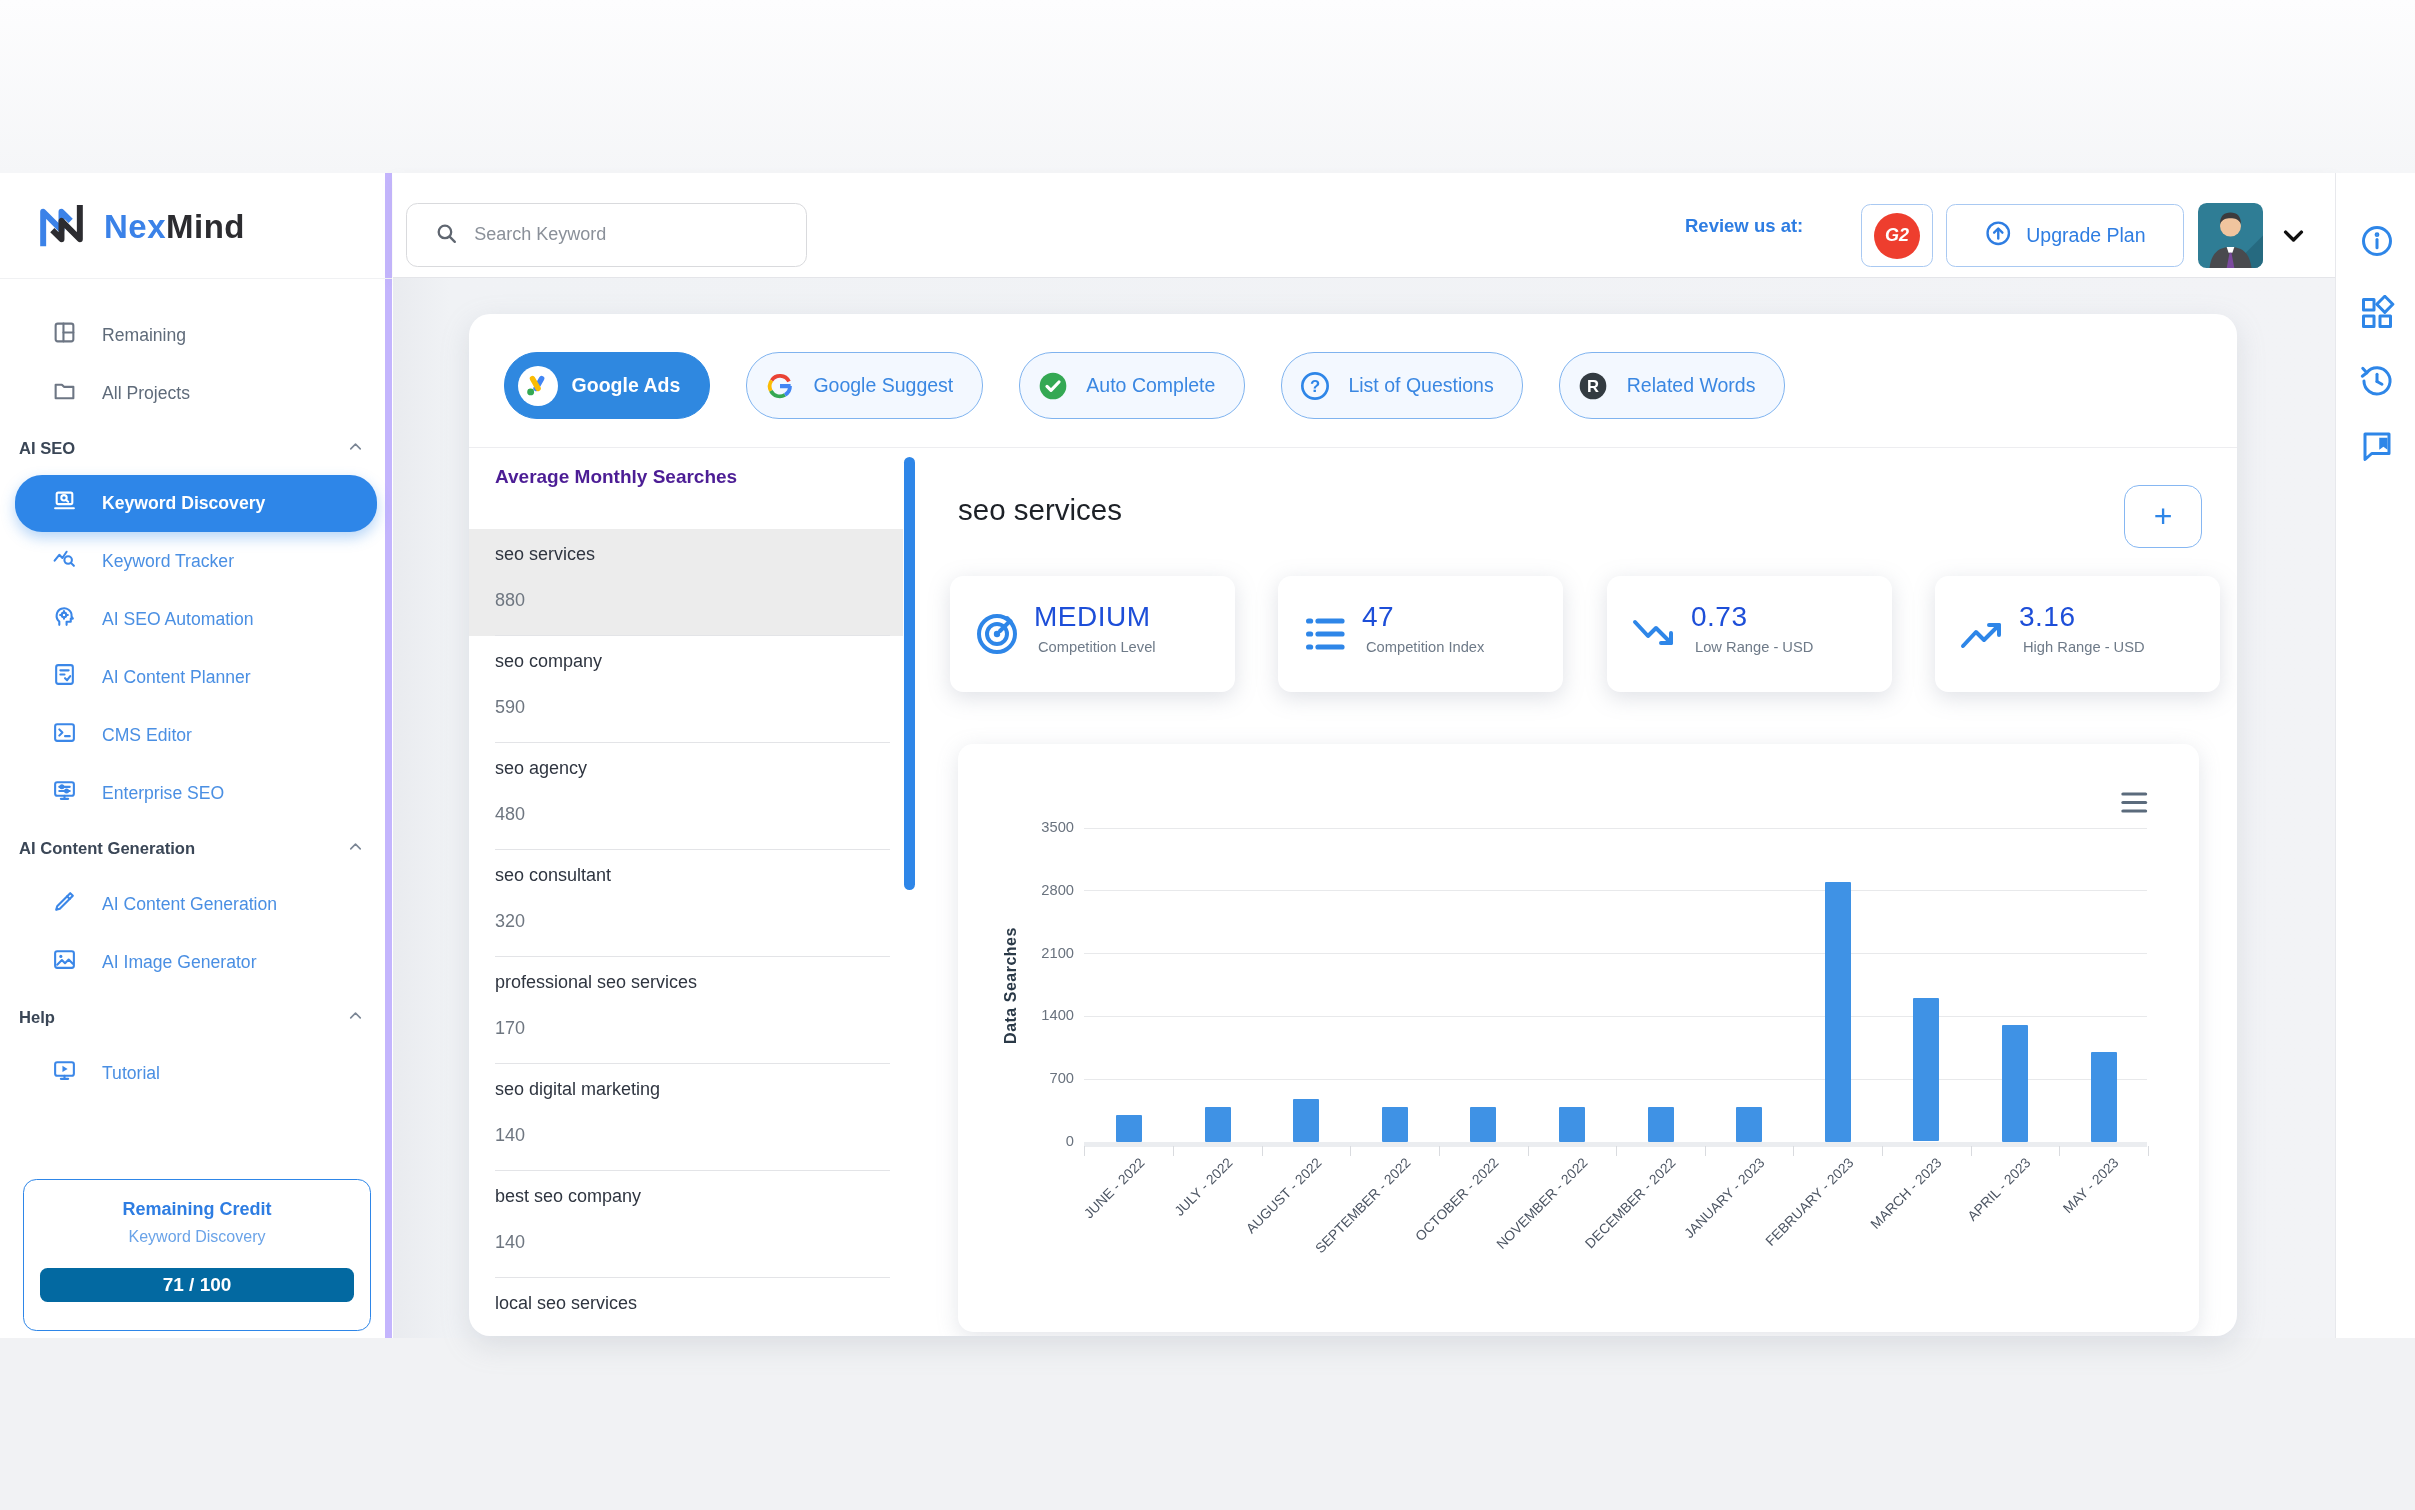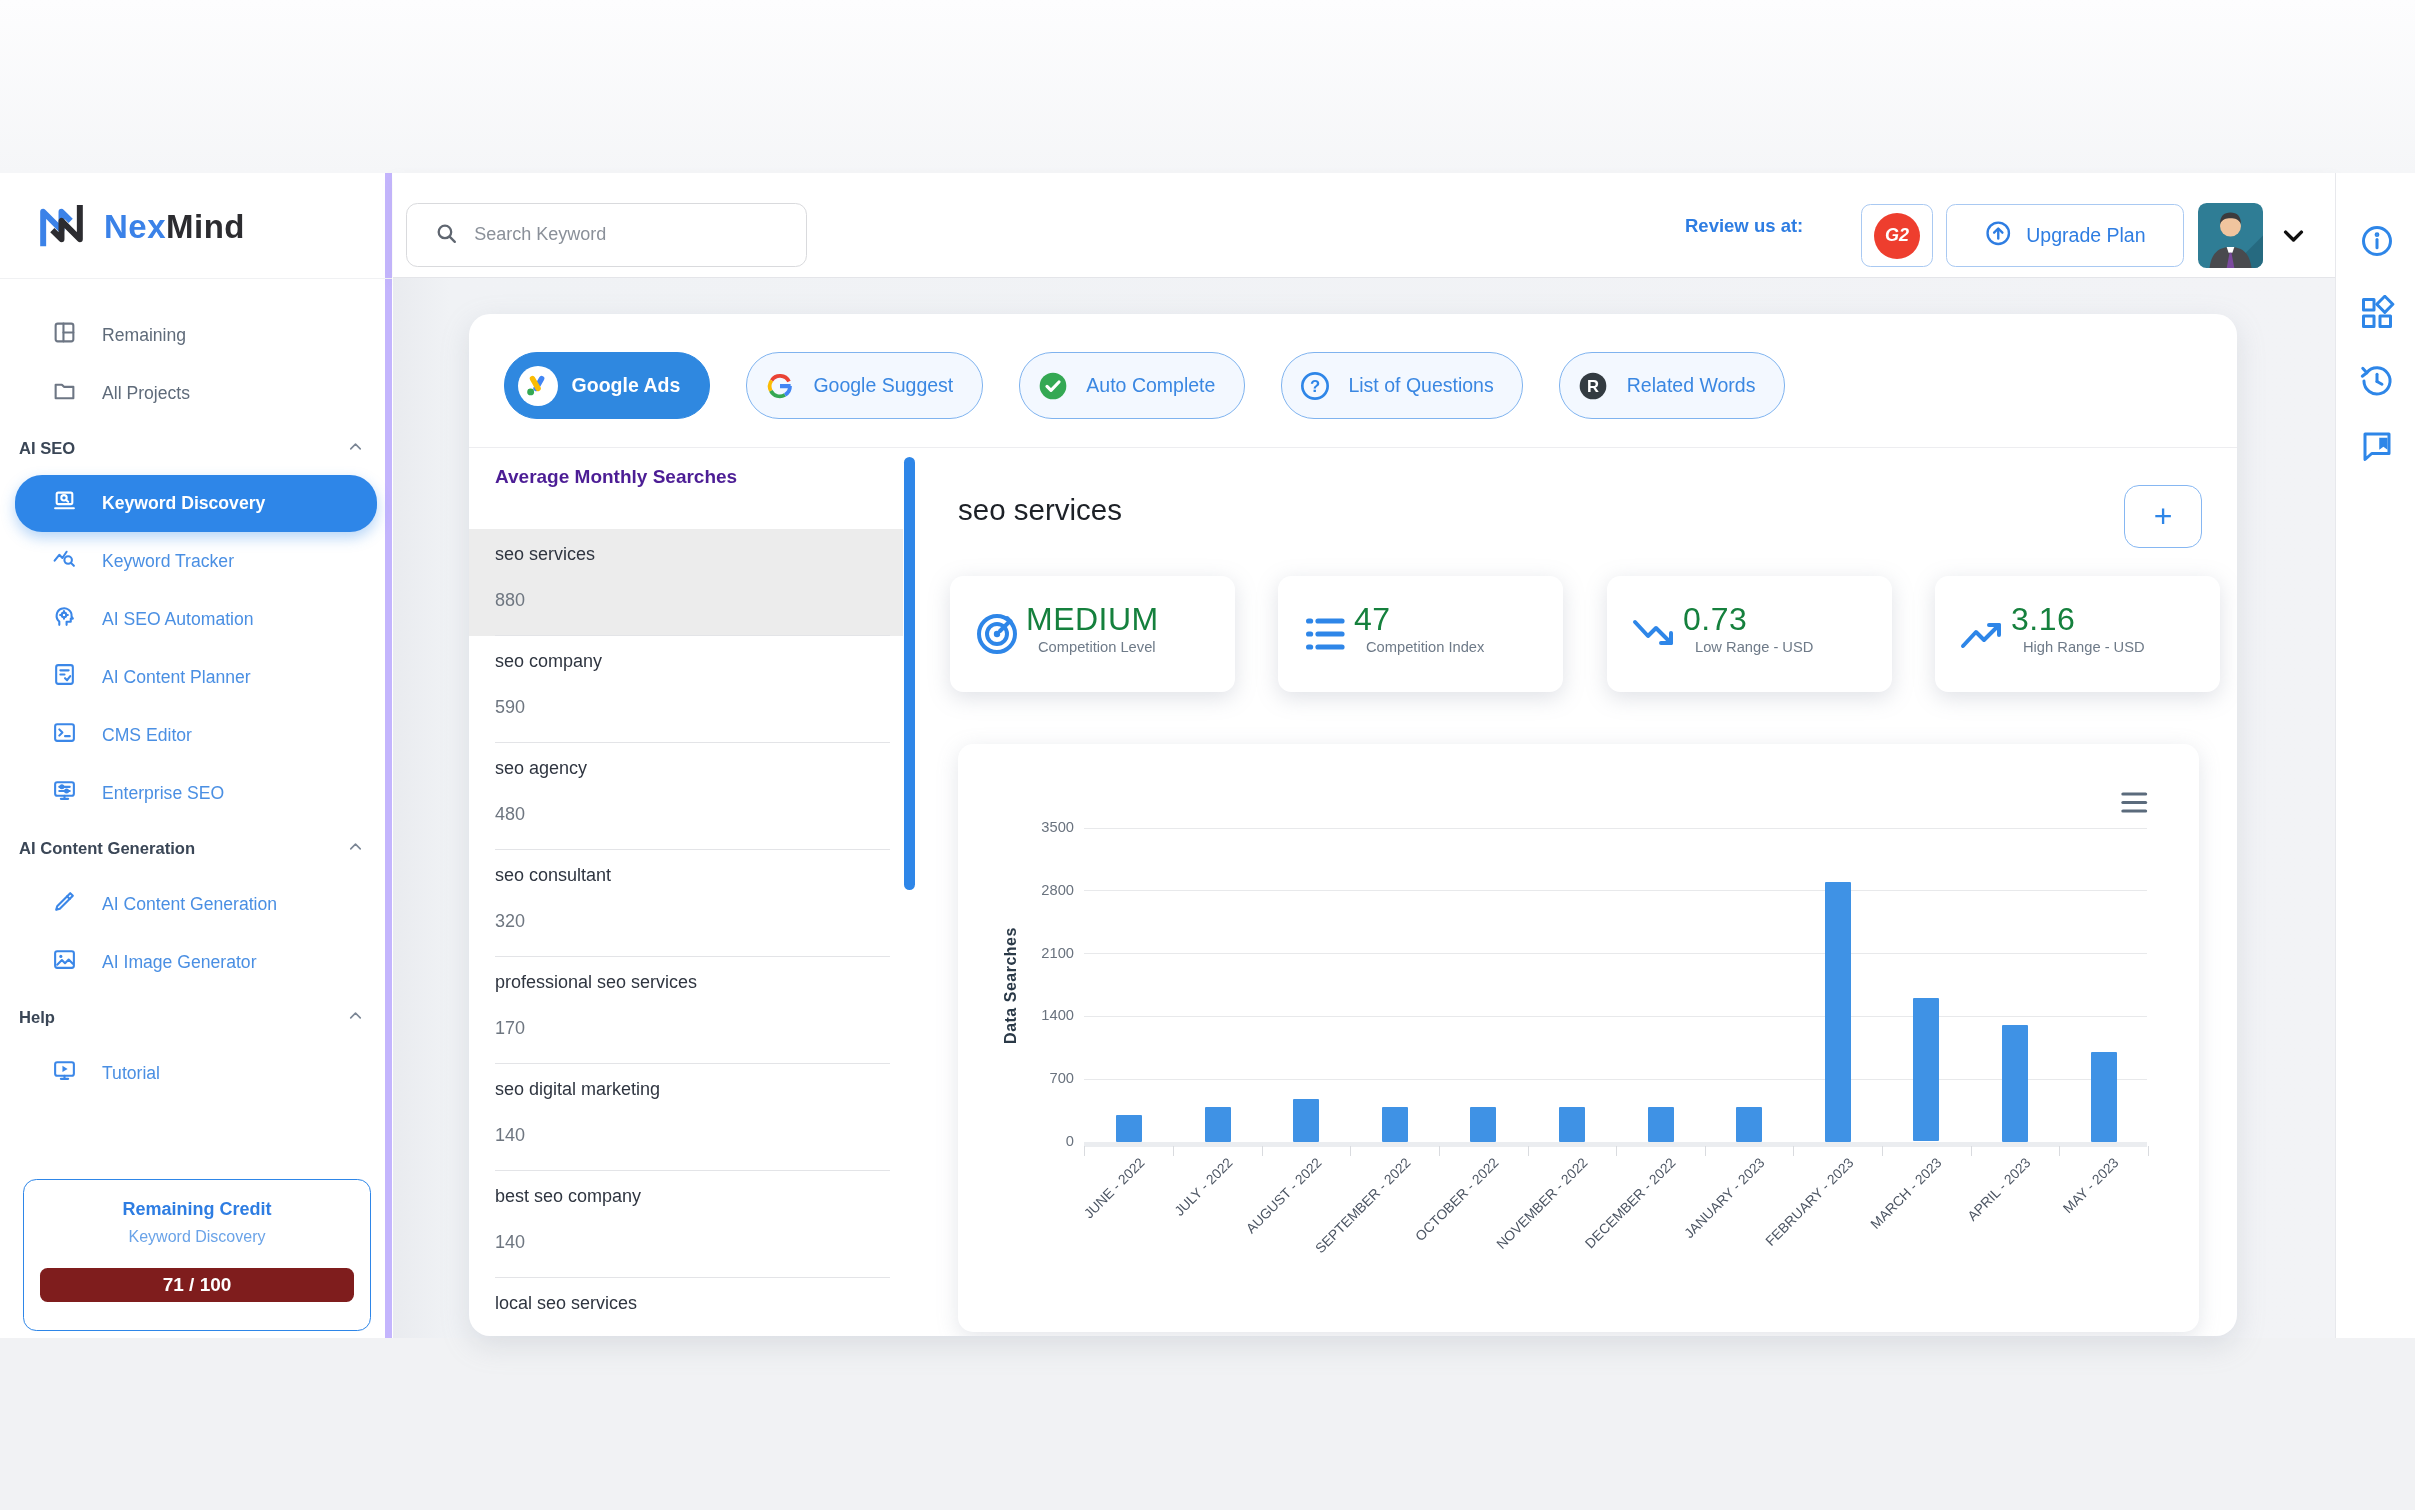--- a/index.html
+++ b/index.html
@@ -23,21 +23,21 @@
     font-size:17.6px; color:#4a8fe3; cursor:pointer; }
   .nav-link.muted { color:#5f6b7a; }
   .nav-link.active { margin:0 15px; padding-left:37px; height:57px; background:#2e86e8;
     border-radius:27px; color:#fff; font-weight:bold; box-shadow:0 5.7px 13.3px rgba(46,134,232,.35); }
   .nav-section { height:53px; display:flex; align-items:center; justify-content:space-between;
     padding:0 27px 0 19px; font-size:16.6px; font-weight:bold; color:#3a4656; }
   .credit-box { position:absolute; left:23px; top:1006px; width:348px; height:152px;
     border:1.9px solid #2e86e8; border-radius:13.3px; background:#fff; text-align:center; padding-top:19px; }
   .credit-title { font-size:18px; font-weight:bold; color:#2e7de2; }
   .credit-sub { font-size:16px; color:#6aa3e8; margin-top:7.6px; }
-  .credit-bar { position:absolute; left:16px; top:88px; width:314px; height:34px; background:#7f1d1d;
+  .credit-bar { position:absolute; left:16px; top:88px; width:314px; height:34px; background:#0369a1;
     border-radius:7.6px; color:#fff; font-size:19px; font-weight:bold; line-height:34px; text-align:center; }
 
   
   .topbar { position:absolute; left:393px; top:0; width:1942px; height:105px; background:#fff;
     border-bottom:1px solid #e4e5e9; box-shadow:0 4.8px 11.4px rgba(150,155,165,.12); }
   .search-box { position:absolute; left:13.3px; top:29.5px; width:401px; height:64px;
     border:1px solid #d9dadd; border-radius:11.4px; display:flex; align-items:center; gap:15px;
     padding-left:27px; background:#fff; }
   .search-box input { border:none; outline:none; font-size:18px; color:#333;
     font-family:"Liberation Sans",sans-serif; width:314px; }
@@ -90,21 +90,21 @@
     background:#2e86e8; border-radius:5.7px; cursor:pointer; }
 
   
   .detail-title { position:absolute; left:489px; top:179px; font-size:29.5px; color:#1d2127; }
   .add-btn { position:absolute; left:1655px; top:171px; width:78px; height:63px; border:1.4px solid #86b7f2;
     border-radius:15px; background:#fff; color:#2e86e8; font-size:32px; font-weight:300;
     display:flex; align-items:center; justify-content:center; cursor:pointer; }
   .stat-card { position:absolute; top:262px; width:285px; height:116px; background:#fff; border-radius:13.3px;
     box-shadow:0 5.7px 21px rgba(130,140,160,.25); }
   .stat-icon { position:absolute; left:23px; top:34px; width:48px; height:48px; }
-  .stat-value { position:absolute; left:76px; top:25px; font-size:32px; color:#15803d; letter-spacing:0.5px; }
+  .stat-value { position:absolute; left:84px; top:25px; font-size:28px; color:#1d4ed8; letter-spacing:0.5px; }
   .stat-label { position:absolute; left:88px; top:63px; font-size:14.7px; color:#6e7a88; }
 
   
   .chart-card { position:absolute; left:489px; top:430px; width:1241px; height:588px; background:#fff;
     border-radius:15px; box-shadow:0 5.7px 21px rgba(130,140,160,.22); }
   .chart-menu { position:absolute; left:1162px; top:46px; width:28.5px; height:25px; cursor:pointer; }
   .ytitle { position:absolute; left:-41px; top:231px; width:190px; height:21px; text-align:center;
     transform:rotate(-90deg); font-size:16px; font-weight:bold; color:#2a3947; letter-spacing:0.5px; }
   .gridline { position:absolute; height:1.4px; background:#e8e9eb; }
   .ytick { position:absolute; width:67px; text-align:right; font-size:14.7px; color:#69727e; }

